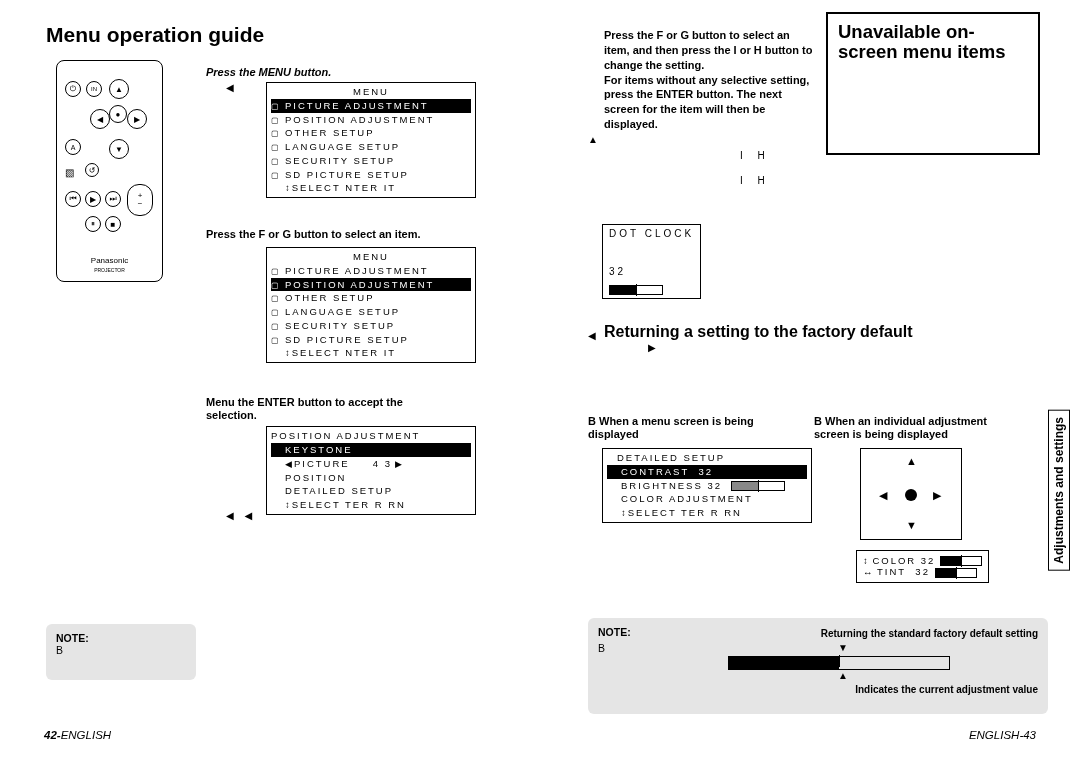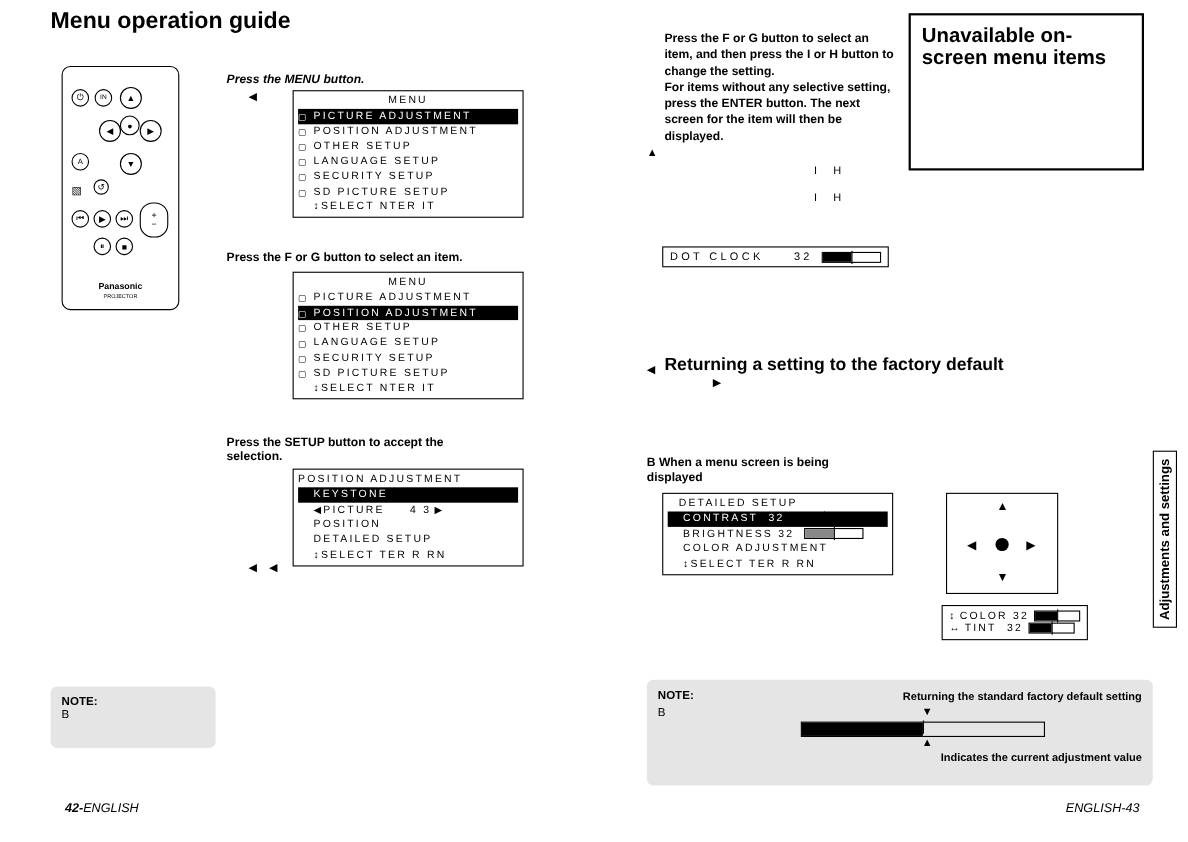--- a/index.html
+++ b/index.html
@@ -102,21 +102,21 @@
 
   .page-num { position: absolute; bottom: 24px; font-size: 11.5px; font-style: italic; }
   .page-num strong{font-style:normal;}
 </style>
 </head>
 <body>
 
 <div class="page">
 
   <div class="left-page">
-    <h1 style="position:absolute; left:46px; top:7px;">Menu operation guide</h1>
+    <h1 style="position:absolute; left:46px; top:23px;">Menu operation guide</h1>
 
     <div class="remote" style="left:56px; top:60px;">
       <div class="rbtn" style="left:8px;top:20px;width:14px;height:14px;">
           <span>⏻</span>
         </div>
       <div class="rbtn" style="left:29px;top:20px;width:14px;height:14px;">
           <span style="font-size:6px;">IN</span>
         </div>
       <div class="rbtn" style="left:52px;top:18px;width:18px;height:18px;">▲</div>
       <div class="rbtn" style="left:33px;top:48px;width:18px;height:18px;">◀</div>
@@ -125,21 +125,21 @@
       <div class="rbtn" style="left:52px;top:78px;width:18px;height:18px;">▼</div>
       <div class="rbtn" style="left:8px;top:78px;width:14px;height:14px;font-size:7px;">A</div>
       <div style="position:absolute;left:8px;top:106px;font-size:10px;">▧</div>
       <div class="rbtn" style="left:28px;top:102px;width:12px;height:12px;">↺</div>
       <div class="rbtn" style="left:8px;top:130px;width:14px;height:14px;">⏮</div>
       <div class="rbtn" style="left:28px;top:130px;width:14px;height:14px;">▶</div>
       <div class="rbtn" style="left:48px;top:130px;width:14px;height:14px;">⏭</div>
       <div class="rbtn" style="left:70px;top:123px;width:24px;height:30px;border-radius:12px;line-height:1;flex-direction:column;">+<br>−</div>
       <div class="rbtn" style="left:28px;top:155px;width:14px;height:14px;">⏸</div>
       <div class="rbtn" style="left:48px;top:155px;width:14px;height:14px;">■</div>
-      <div style="position:absolute;bottom:16px;left:0;right:0;text-align:center;font-size:8px;font-weight:bold;">Panasonic</div>
+      <div style="position:absolute;bottom:16px;left:0;right:0;text-align:center;font-size:8px;font-weight:normal;">Panasonic</div>
       <div style="position:absolute;bottom:8px;left:0;right:0;text-align:center;font-size:5px;">PROJECTOR</div>
     </div>
 
     <div class="step-label" style="position:absolute; left:206px; top:66px;font-style:italic;">Press the MENU button.</div>
     <div style="position:absolute; left:226px; top:82px; font-size:10px;">◀</div>
     <div class="menu-box" style="position:absolute; left:266px; top:82px;">
       <div class="menu-title">MENU</div>
       <div class="menu-item sel"><span class="ic">▢</span><span>PICTURE ADJUSTMENT</span></div>
       <div class="menu-item"><span class="ic">▢</span><span>POSITION ADJUSTMENT</span></div>
       <div class="menu-item"><span class="ic">▢</span><span>OTHER SETUP</span></div>
@@ -154,76 +154,77 @@
       <div class="menu-title">MENU</div>
       <div class="menu-item"><span class="ic">▢</span><span>PICTURE ADJUSTMENT</span></div>
       <div class="menu-item sel"><span class="ic">▢</span><span>POSITION ADJUSTMENT</span></div>
       <div class="menu-item"><span class="ic">▢</span><span>OTHER SETUP</span></div>
       <div class="menu-item"><span class="ic">▢</span><span>LANGUAGE SETUP</span></div>
       <div class="menu-item"><span class="ic">▢</span><span>SECURITY SETUP</span></div>
       <div class="menu-item"><span class="ic">▢</span><span>SD PICTURE SETUP</span></div>
       <div class="menu-ftr"><span class="ic">↕</span><span>SELECT    NTER    IT</span></div>
     </div>
 
-    <div class="step-label" style="position:absolute; left:206px; top:396px; width:230px;">Press the SETUP button to accept the selection.</div>
+    <div class="step-label" style="position:absolute; left:206px; top:396px; width:230px;">Menu the ENTER button to accept the selection.</div>
     <div class="menu-box" style="position:absolute; left:266px; top:426px;">
       <div class="menu-title" style="text-align:left;">POSITION ADJUSTMENT</div>
       <div class="menu-item sel"><span>KEYSTONE</span></div>
       <div class="menu-item"><span class="tri-left"></span><span>PICTURE</span>&nbsp;&nbsp;&nbsp;&nbsp;&nbsp;<span>4 3</span><span class="tri-right"></span></div>
       <div class="menu-item"><span>POSITION</span></div>
       <div class="menu-item"><span>DETAILED SETUP</span></div>
       <div class="menu-ftr"><span class="ic">↕</span><span>SELECT    TER  R   RN</span></div>
     </div>
     <div style="position:absolute; left:226px; top:510px; font-size:10px; letter-spacing:4px;">◀ ◀</div>
 
     <div class="note-box" style="position:absolute; left:46px; top:624px; width:130px; height:40px;">
       <div style="font-weight:bold;">NOTE:</div>
       <div>B</div>
     </div>
 
-    <div class="page-num" style="left:59px;text-align:center;">
+    <div class="page-num" style="left:44px;text-align:center;">
       <span style="font-style:italic;"><strong style="font-style:italic;">42-</strong></span><span style="font-variant:small-caps;font-style:italic;">ENGLISH</span>
     </div>
   </div>
 
   <div class="right-page">
 
     <div class="step-label" style="position:absolute; left:64px; top:28px; width:210px; line-height:1.35;">
       <span>Press the F   or G   button to select an item, and then press the I   or H   button to change the setting.</span><br>
       <span>For items without any selective setting, press the ENTER button. The next screen for the item will then be displayed.</span>
     </div>
     <div style="position:absolute; left:48px; top:134px; font-size:10px;">▲</div>
 
     <div class="corner-box" style="position:absolute; left:286px; top:12px; width:190px;">
       <h1 style="font-size:18.5px;line-height:1.1;">Unavailable on-screen menu items</h1>
     </div>
     <div style="position:absolute;left:200px;top:150px;font-size:10px;letter-spacing:6px;">I   H</div>
     <div style="position:absolute;left:200px;top:175px;font-size:10px;letter-spacing:6px;">I   H</div>
 
-    <div style="position:absolute; left:62px; top:224px; border:1.5px solid #000; padding:3px 6px; font-size:10px; letter-spacing:3px; display:flex; align-items:center; gap:8px;">
+    <div style="position:absolute; left:62px; top:224px; border:1.5px solid #000; padding:3px 6px; font-size:10px; letter-spacing:3px; display:flex; gap:8px;flex-direction:column;">
       <span>DOT CLOCK</span>&nbsp;&nbsp;<span>32</span>
       <span class="slider">
           <span class="fill"></span>
           <span class="tick" style="left:50%;"></span>
         </span>
     </div>
 
     <h2 style="position:absolute; left:48px; top:307px;">Returning a setting to the factory default</h2>
     <div style="position:absolute; left:48px; top:330px; font-size:10px;">◀</div>
     <div style="position:absolute; left:108px; top:342px; font-size:10px;">▶</div>
 
     <div class="step-label" style="position:absolute; left:48px; top:415px; width:210px;">B   When a menu screen is being displayed</div>
     <div class="menu-box small" style="position:absolute; left:62px; top:448px; width:200px;">
       <div class="menu-title" style="text-align:left;letter-spacing:2px;padding-left:10px;">DETAILED SETUP</div>
       <div class="menu-item sel"><span>CONTRAST</span>&nbsp;&nbsp;<span>32</span>&nbsp;&nbsp;<span class="slider" style="vertical-align:middle;"><span class="fill"></span><span class="tick" style="left:50%;"></span></span></div>
       <div class="menu-item"><span>BRIGHTNESS</span>&nbsp;<span>32</span>&nbsp;&nbsp;<span class="slider"><span class="fill" style="background:#888"></span><span class="tick" style="left:50%;"></span></span></div>
       <div class="menu-item"><span>COLOR ADJUSTMENT</span></div>
       <div class="menu-ftr"><span class="ic">↕</span><span>SELECT    TER  R   RN</span></div>
     </div>
 
+    <div class="step-label" style="position:absolute; left:274px; top:415px; width:210px;">B   When an individual adjustment screen is being displayed</div>
     <div class="dpad-box" style="position:absolute; left:320px; top:448px;">
       <span class="arrow" style="left:45px;top:6px;">▲</span>
       <span class="arrow" style="left:18px;top:40px;">◀</span>
       <span class="arrow" style="left:72px;top:40px;">▶</span>
       <span class="arrow" style="left:45px;top:70px;">▼</span>
       <span class="ctr"></span>
     </div>
     <div style="position:absolute; left:316px; top:550px; border:1.5px solid #000; padding:4px 6px; font-size:9.5px; letter-spacing:2px;">
       <div><span style="letter-spacing:0;">↕</span> <span>COLOR</span> <span>32</span> <span class="slider" style="width:40px;"><span class="fill"></span><span class="tick" style="left:50%;"></span></span></div>
       <div><span style="letter-spacing:0;">↔</span> <span>TINT</span>&nbsp;&nbsp;<span>32</span> <span class="slider" style="width:40px;"><span class="fill"></span><span class="tick" style="left:50%;"></span></span></div>

